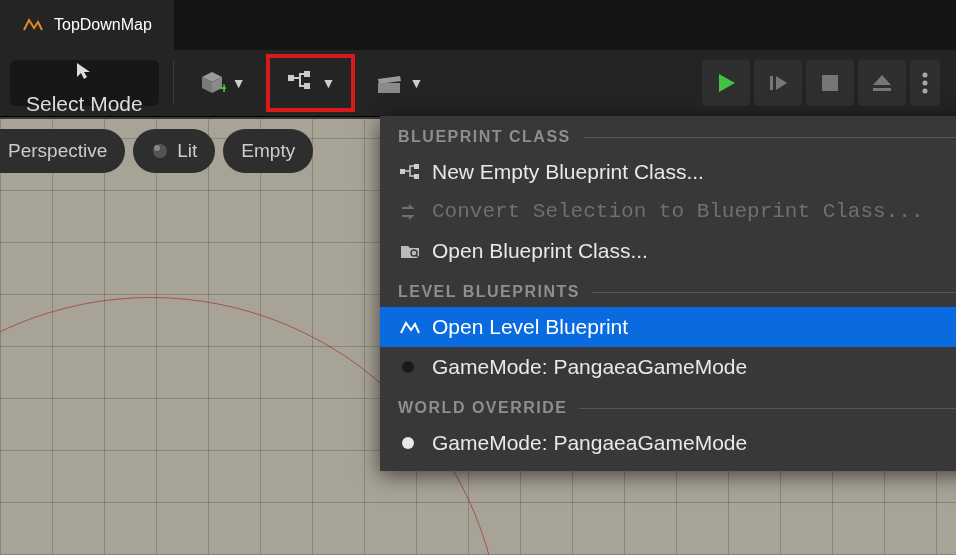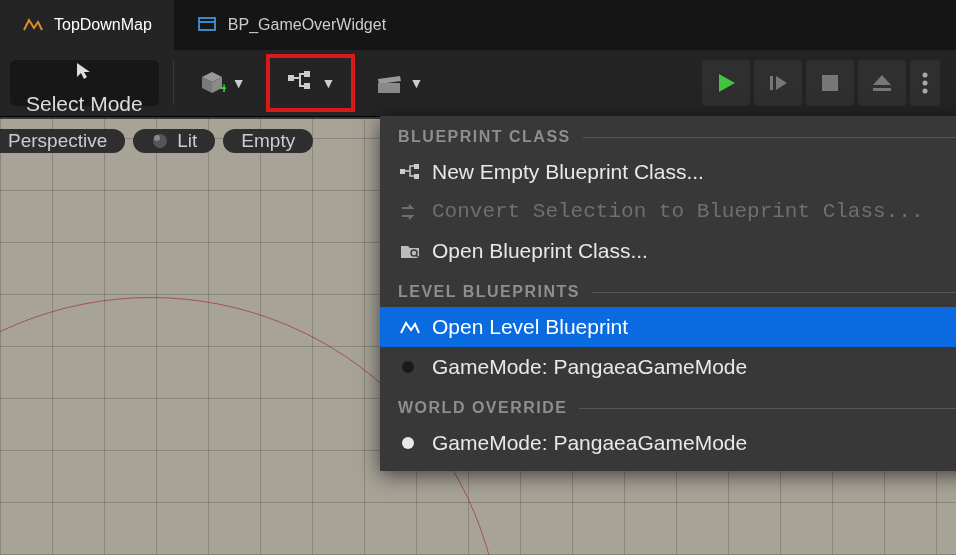--- a/index.html
+++ b/index.html
@@ -122,21 +122,21 @@
     position: absolute;
     top: 12px;
     left: 0px;
     display: flex;
     gap: 8px;
   }
   .pill {
     background: #2e2e2e;
     color: #ccc;
     border-radius: 22px;
-    height: 24px;
+    height: 44px;
     display: flex;
     align-items: center;
     gap: 8px;
     padding: 0 18px;
     font-size: 19px;
   }
   .pill.cut { border-radius: 0 22px 22px 0; padding-left: 8px; }
 
   .side-circle {
     position:absolute;
@@ -205,29 +205,20 @@
 
 <div class="tab-bar">
   <div class="tab active">
     <span class="tab-icon">
       <svg width="22" height="22" viewBox="0 0 22 22">
           <polyline points="2,16 7,6 12,14 16,8 20,16" fill="none" stroke="#e08a2a" stroke-width="2"></polyline>
         </svg>
     </span>
     <span>TopDownMap</span>
   </div>
-  <div class="tab">
-    <span class="tab-icon">
-      <svg width="22" height="22" viewBox="0 0 22 22">
-          <rect x="3" y="4" width="16" height="12" fill="none" stroke="#3b87c9" stroke-width="2"></rect>
-          <line x1="3" y1="8" x2="19" y2="8" stroke="#3b87c9" stroke-width="2"></line>
-        </svg>
-    </span>
-    <span>BP_GameOverWidget</span>
-  </div>
 </div>
 
 <div class="toolbar">
   <div class="select-mode-btn">
     <span>
       <svg width="22" height="22" viewBox="0 0 22 22">
           <path d="M4 3 L4 17 L8 13 L11 19 L14 17 L11 12 L17 12 Z" fill="#ddd"></path>
         </svg>
     </span>
     <span>Select Mode</span>

